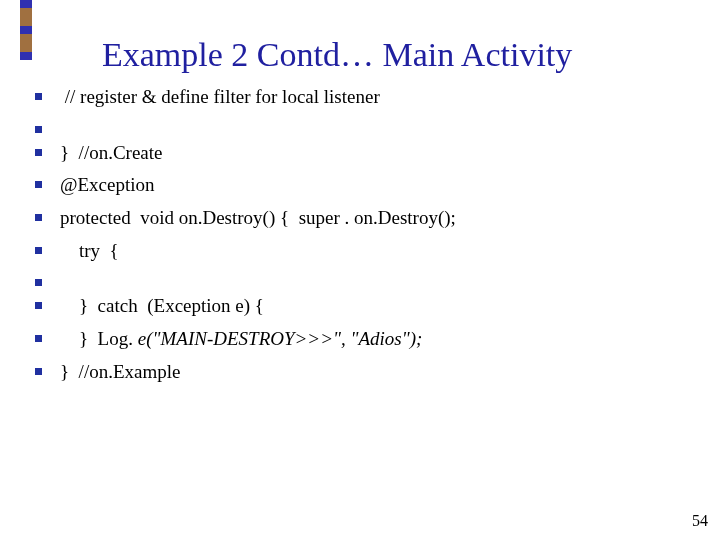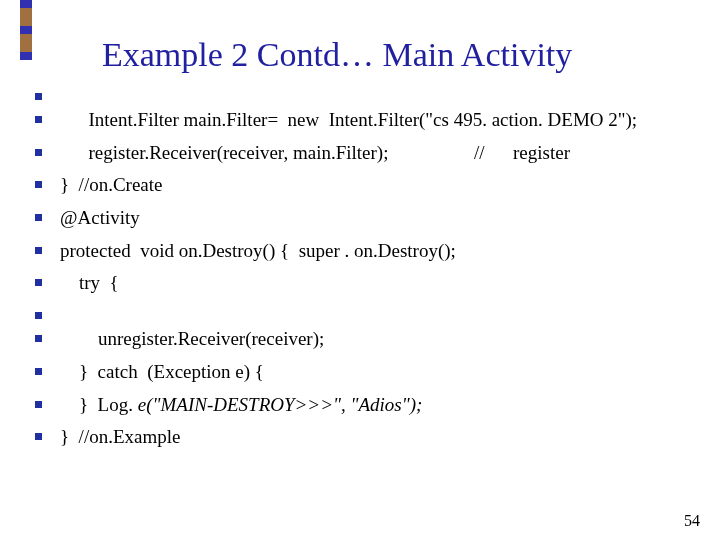--- a/index.html
+++ b/index.html
@@ -59,45 +59,43 @@
     flex: 0 0 7px;
     margin-top: 8px;
     margin-right: 18px;
   }
   .txt {
     font-family: "Times New Roman", Times, serif;
   }
   .italic { font-style: italic; }
   .page-num {
     position: absolute;
-    right: 20px;
+    right: 12px;
     bottom: 10px;
     font-size: 16px;
     color: #000;
   }
 </style>
 </head>
 <body>
 
 <div class="deco-bar">
   <div class="deco-seg"></div>
   <div class="deco-seg"></div>
   <div class="deco-seg"></div>
 </div>
 
 <div class="title">Example 2 Contd… Main Activity</div>
 
 <div class="body" id="body">
+    <div class="line"><div class="bullet"></div><span class="txt"> // register &amp; define filter for local listener</span></div>
     <div class="line"><div class="bullet"></div></div>
-    <div class="line"><div class="bullet"></div><span class="txt">      Intent.Filter main.Filter=  new  Intent.Filter("cs 495. action. DEMO 2");</span></div>
-    <div class="line"><div class="bullet"></div><span class="txt">      register.Receiver(receiver, main.Filter);                  //      register</span></div>
     <div class="line"><div class="bullet"></div><span class="txt">}  //on.Create</span></div>
-    <div class="line"><div class="bullet"></div><span class="txt">@Activity</span></div>
+    <div class="line"><div class="bullet"></div><span class="txt">@Exception</span></div>
     <div class="line"><div class="bullet"></div><span class="txt">protected  void on.Destroy() {  super . on.Destroy();</span></div>
     <div class="line"><div class="bullet"></div><span class="txt">    try  {</span></div>
     <div class="line"><div class="bullet"></div></div>
-    <div class="line"><div class="bullet"></div><span class="txt">        unregister.Receiver(receiver);</span></div>
     <div class="line"><div class="bullet"></div><span class="txt">    }  catch  (Exception e) {</span></div>
     <div class="line"><div class="bullet"></div><span class="txt">    }  Log. </span><span class="txt italic">e("MAIN-DESTROY&gt;&gt;&gt;", "Adios");</span></div>
     <div class="line"><div class="bullet"></div><span class="txt">}  //on.Example</span></div>
   </div>
 
 <div class="page-num">54</div>
 
 </body></html>

